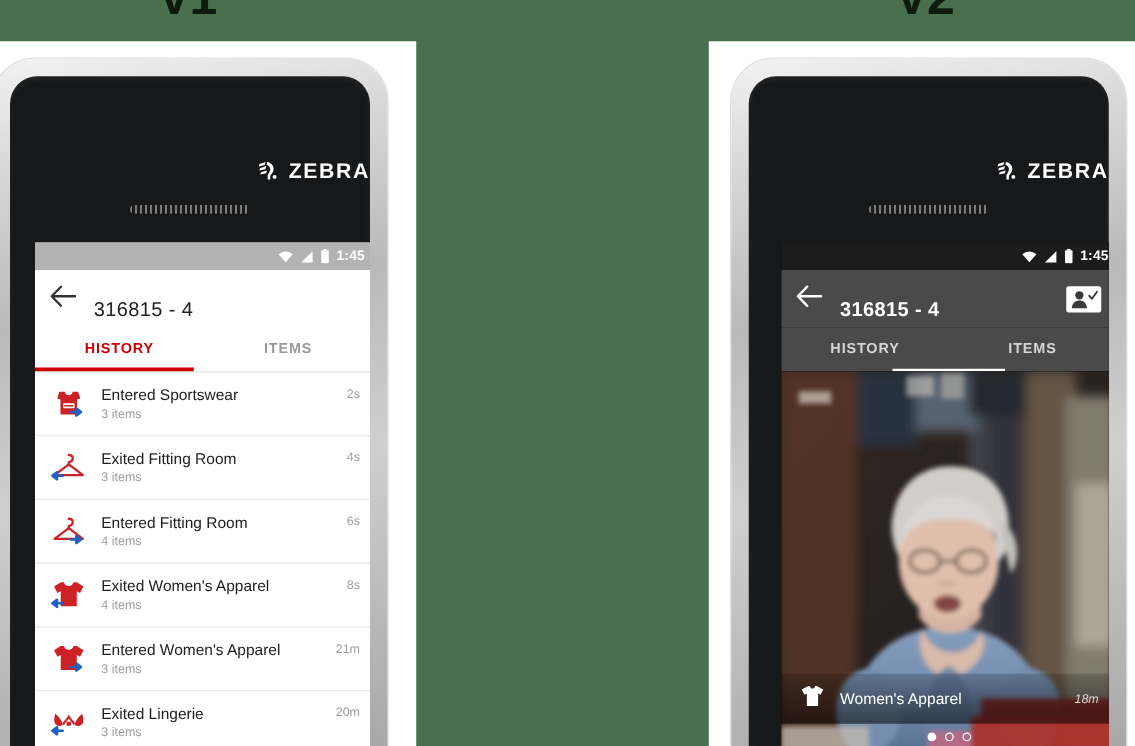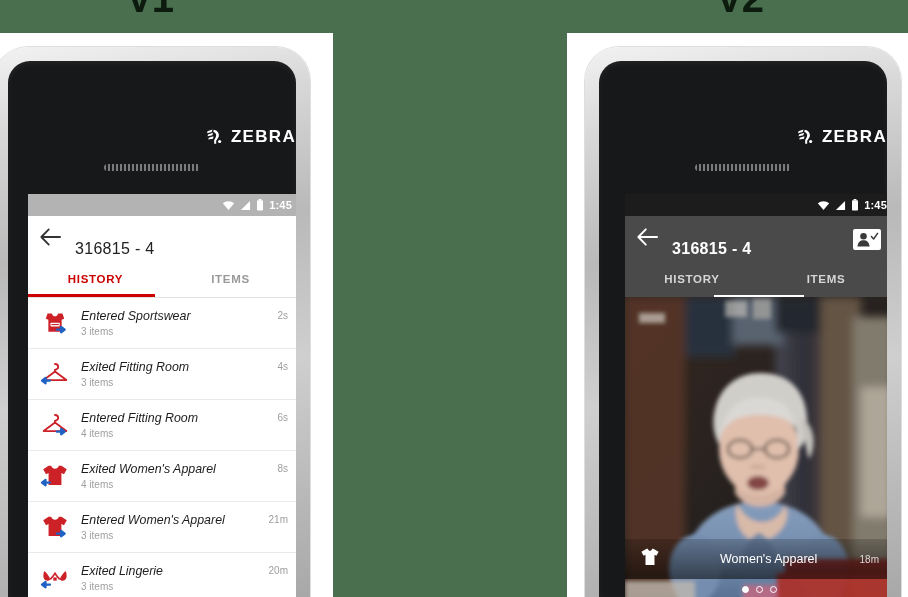--- a/index.html
+++ b/index.html
@@ -127,34 +127,34 @@
   .list { background:#fff; }
   .row {
     display:flex; align-items:center; gap:11px;
     padding: 9px 10px 9px 12px;
     border-bottom: 1px solid #eaeaea;
     min-height: 49px;
     cursor: pointer;
   }
   .row-icon { width: 30px; height: 32px; flex:0 0 30px; position:relative; }
   .row-text { flex:1 1 auto; min-width:0; }
-  .row-title { font-size: 12.4px; color:#1d1d1d; line-height:1.25; white-space:nowrap;font-style:italic; }
+  .row-title { font-size: 12.4px; color:#1d1d1d; line-height:1.25; white-space:nowrap; }
   .row-sub { font-size: 10px; color:#9e9e9e; margin-top:2px; }
   .row-time { font-size: 10px; color:#9e9e9e; flex:0 0 auto; align-self:flex-start; margin-top:3px; }
 
   
   .media-wrap { position: relative; height: 304px; overflow: hidden; background:#151515; }
   .media-img { position:absolute; inset:0; }
   .media-caption {
     position:absolute; left:0; right:0; bottom:22px; height: 40px;
     display:flex; align-items:center; gap:11px; padding: 0 14px;
     background: linear-gradient(to top, rgba(0,0,0,.55), rgba(0,0,0,.18));
   }
-  .caption-label { color:#fff; font-size:12.5px; flex:1 1 auto;padding-left:48px; }
-  .caption-time { color:#d8d8d8; font-size:10px; }
+  .caption-label { color:#fff; font-size:12.5px; flex:1 1 auto; }
+  .caption-time { color:#d8d8d8; font-size:10px;font-style:italic; }
   .dots { position:absolute; left:0; right:0; bottom:8px; display:flex; justify-content:center; gap:7px; }
   .dot { width:7px; height:7px; border-radius:50%; border:1px solid #fff; cursor:pointer; }
   .dot.active { background:#fff; }
 </style>
 </head>
 <body>
 
 <div class="top-label v1">V1</div>
 <div class="top-label v2">V2</div>
 

